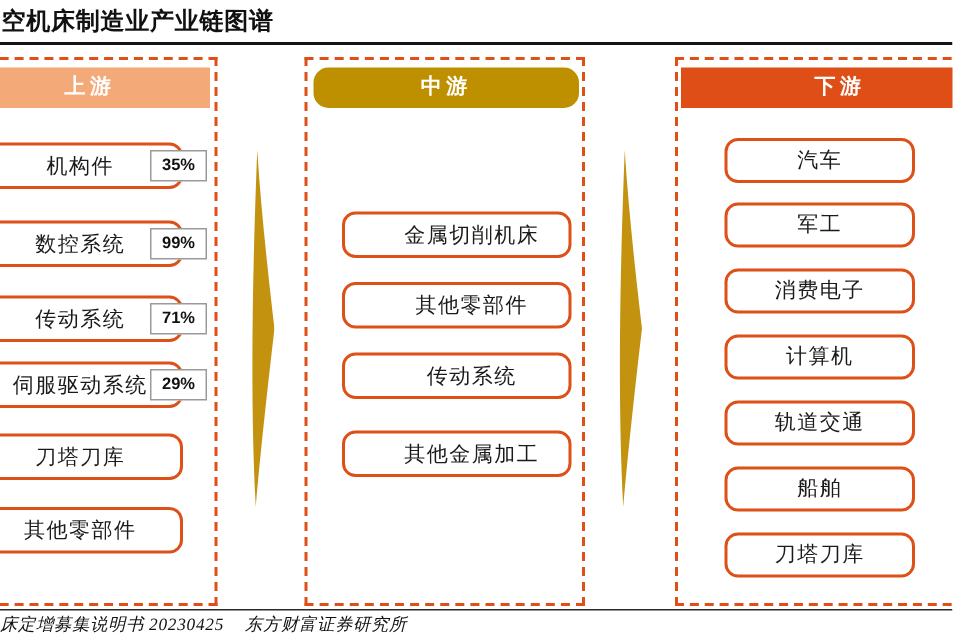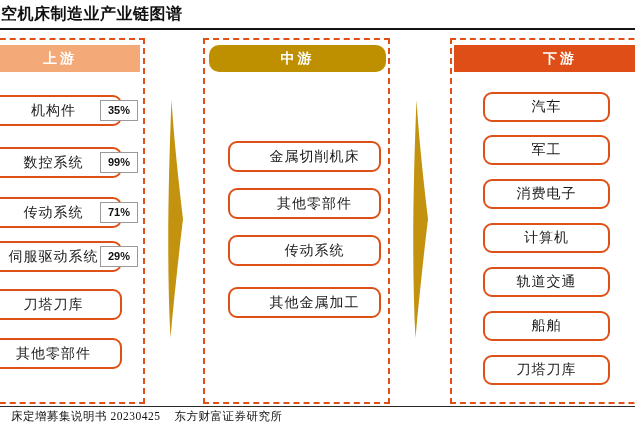--- a/index.html
+++ b/index.html
@@ -43,22 +43,23 @@
     border:1px solid #9a9a9a;text-align:center;
     font-family:"Liberation Sans","DejaVu Sans",sans-serif;
     font-size:11px;font-weight:bold;color:#111;
   }
   
   .arrow{position:absolute;}
   .arrow path{fill:#c3920e;}
   
   .bottom-rule{left:0;top:406px;width:635px;height:1px;background:#2a2a2a;}
   .footer{
-    left:11px;top:409px;font-size:11.5px;color:#111;white-space:nowrap;
+    left:0;top:409px;font-size:11.5px;color:#111;white-space:nowrap;
     letter-spacing:0.5px;
+    font-style:italic;
   }
   .footer .seg{margin-right:14px;}
 </style>
 </head>
 <body>
 
 <div>
 
   <div class="abs title">空机床制造业产业链图谱</div>
   <div class="abs title-rule"></div>

